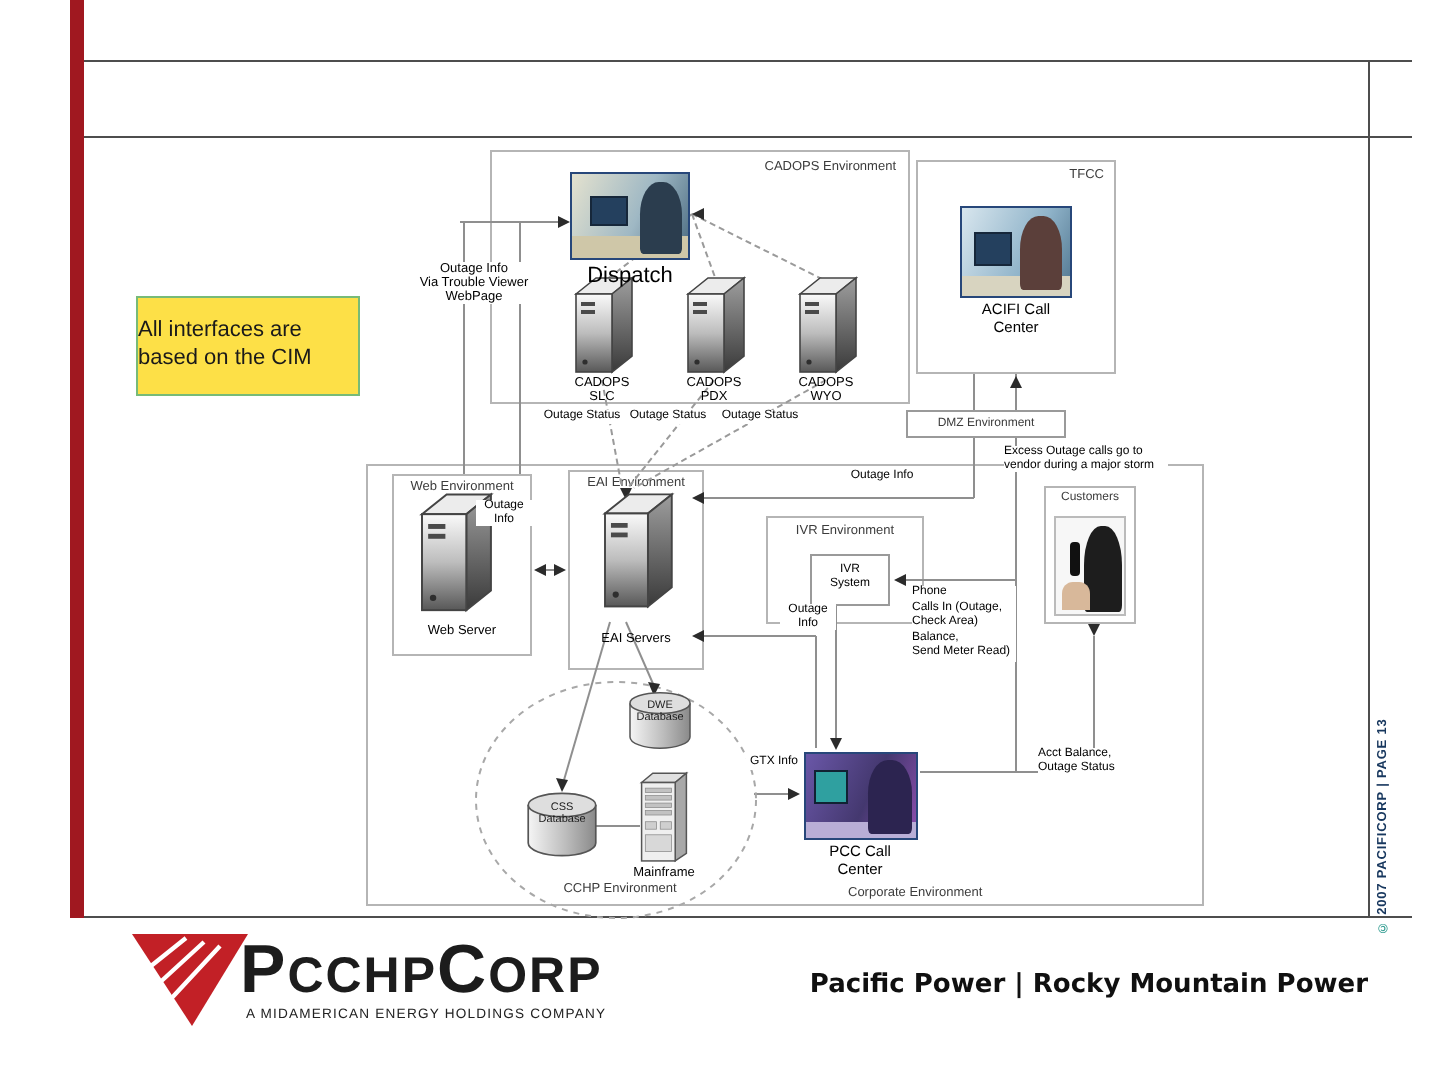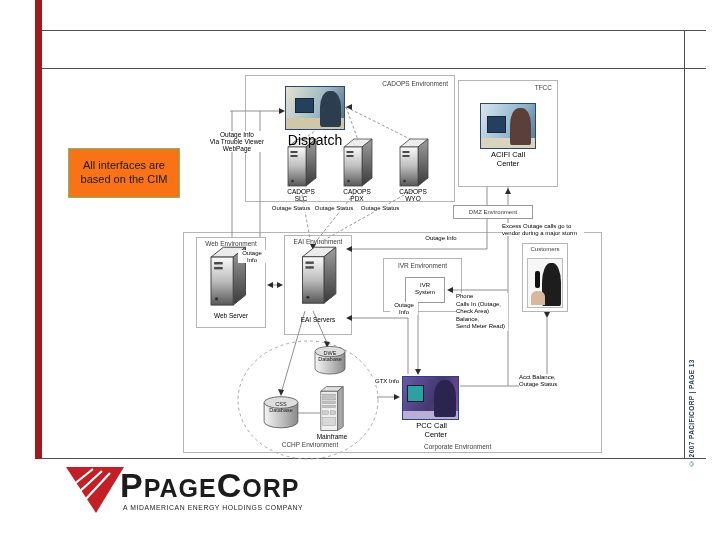--- a/index.html
+++ b/index.html
@@ -6,22 +6,22 @@
   html,body { background:#fff; }
   body { font-family:"Liberation Sans", sans-serif; }
   .slide { position:relative; width:720px; height:540px; background:#fff; overflow:hidden; }
 
   .red-bar { position:absolute; left:35px; top:0; width:7px; height:459px; background:#a01820; }
   .rule { position:absolute; background:#4d4d4d; }
   .title { position:absolute; left:58px; top:36px; font-family:"DejaVu Sans", sans-serif;
            font-weight:bold; font-size:21px; color:#1b6ca8; letter-spacing:0.2px; }
 
   .note { position:absolute; left:68px; top:148px; width:112px; height:50px;
-          background:#f97316; border:1px solid #77bb77; font-size:11px; line-height:14px;
-          color:#1a1a1a; text-align:center; padding-top:9px; white-space:pre-line; z-index:4; }
+          background:#fde047; border:1px solid #77bb77; font-size:11px; line-height:14px;
+          color:#1a1a1a; text-align:left; padding-top:9px; white-space:pre-line; z-index:4; }
 
   
   .env-box { position:absolute; border:1px solid #b5b5b5; background:transparent; z-index:1; }
   .wbox { position:absolute; border:1px solid #9a9a9a; background:#fff; z-index:1; }
   .env-label { position:absolute; font-size:6.5px; color:#3c3c3c; white-space:nowrap; }
 
   
   svg.connectors { position:absolute; left:0; top:0; z-index:2; pointer-events:none; }
 
   
@@ -193,21 +193,21 @@
         <ellipse cx="18" cy="7" rx="16" ry="5.5" fill="#dedede" stroke="#555" stroke-width="0.8"></ellipse>
       </g>
     </defs>
   </svg>
 
   <div class="photo ph-dispatch" style="left:285px; top:86px; width:60px; height:44px;">
     <i class="i-desk" style="left:0; bottom:0; width:100%; height:26%;"></i>
     <i class="i-monitor" style="left:16%; top:26%; width:32%; height:36%;"></i>
     <i class="i-person" style="right:6%; top:10%; width:36%; height:86%;"></i>
   </div>
-  <div class="node-label" style="left:285px; top:132px; width:60px; font-size:14px;">Dispatch</div>
+  <div class="node-label" style="left:285px; top:132px; width:60px; font-size:11px;">Dispatch</div>
 
   <svg class="node" style="left:283px; top:138px;" width="36" height="52" viewBox="0 0 36 52">
       <use href="#sym-tower"></use>
     </svg>
   <svg class="node" style="left:339px; top:138px;" width="36" height="52" viewBox="0 0 36 52">
       <use href="#sym-tower"></use>
     </svg>
   <svg class="node" style="left:395px; top:138px;" width="36" height="52" viewBox="0 0 36 52">
       <use href="#sym-tower"></use>
     </svg>
@@ -255,21 +255,21 @@
       <use href="#sym-mainframe"></use>
     </svg>
   <div class="node-label" style="left:304px; top:433px; width:56px; font-size:6.5px;">Mainframe</div>
   <div class="node-label" style="left:280px; top:441px; width:60px; font-size:6.5px; color:#3c3c3c;">CCHP Environment</div>
 
   <div class="photo ph-pcc" style="left:402px; top:376px; width:57px; height:44px;">
     <i class="i-screen-teal" style="left:8%; top:18%; width:30%; height:42%; border:1px solid #123;"></i>
     <i class="i-desk" style="left:0; bottom:0; width:100%; height:20%; background:#b9aed6;"></i>
     <i class="i-person" style="right:4%; top:8%; width:40%; height:88%; background:#2c2450;"></i>
   </div>
-  <div class="node-label" style="left:379px; top:422px; width:68px; font-size:7.5px; line-height:8.5px;text-align:right;">PCC Call
+  <div class="node-label" style="left:396px; top:422px; width:68px; font-size:7.5px; line-height:8.5px;">PCC Call
 Center</div>
 
   <div class="lbl" style="left:424px; top:444px; font-size:6.5px; color:#3c3c3c;">Corporate Environment</div>
 
   <div class="lbl wlabel center" style="left:205px; top:131px; width:64px; font-size:6.5px; line-height:7px;">Outage Info
 Via Trouble Viewer
 WebPage</div>
   <div class="lbl wlabel center" style="left:269px; top:205px; width:44px;">Outage Status</div>
   <div class="lbl wlabel center" style="left:312px; top:205px; width:44px;">Outage Status</div>
   <div class="lbl wlabel center" style="left:358px; top:205px; width:44px;">Outage Status</div>
@@ -285,18 +285,19 @@
 Balance,
 Send Meter Read)</div>
   <div class="lbl wlabel" style="left:519px; top:374px; width:44px;">Acct Balance,
 Outage Status</div>
   <div class="lbl wlabel center" style="left:373px; top:378px; width:28px;">GTX Info</div>
 
   <svg style="position:absolute; left:64px; top:464px;" width="62" height="52" viewBox="0 0 62 52">
     <polygon points="2,3 60,3 32,49" fill="#c22026"></polygon>
     <path d="M9,21 L29,5 M14,29 L38,7 M20,37 L46,9" stroke="#ffffff" stroke-width="2.2" fill="none"></path>
   </svg>
-  <div class="wordmark"><span class="big">P</span><span>PAGE</span><span class="big">C</span><span>ORP</span></div>
+  <div class="wordmark"><span class="big">P</span><span>CCHP</span><span class="big">C</span><span>ORP</span></div>
   <div class="tagline">A MIDAMERICAN ENERGY HOLDINGS COMPANY</div>
+  <div class="brand-right">Pacific Power | Rocky Mountain Power</div>
 
   <div class="sidebar-text"><span class="cc">©</span><span> 2007 PACIFICORP  |  PAGE 13</span></div>
 
 </div>
 
 </body></html>

